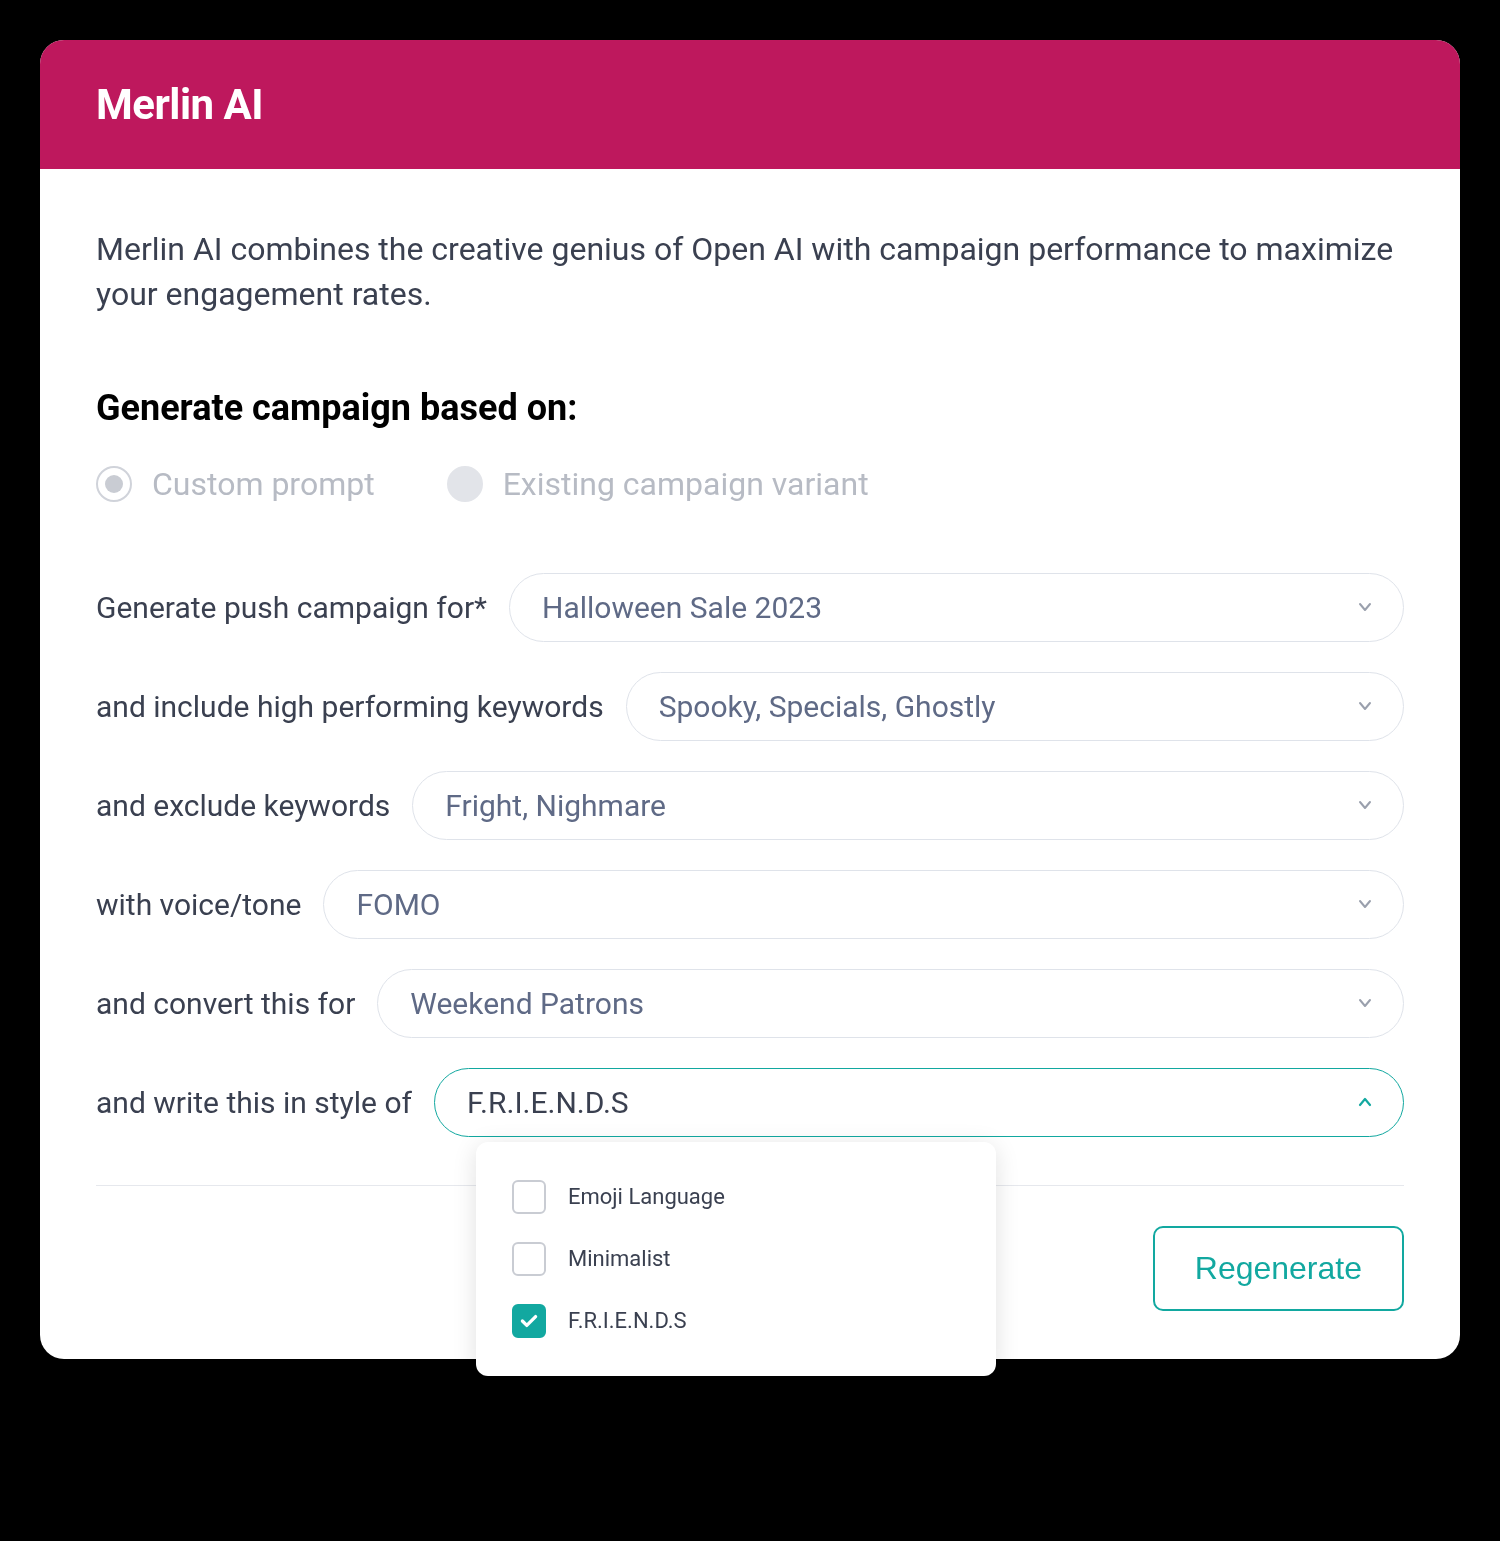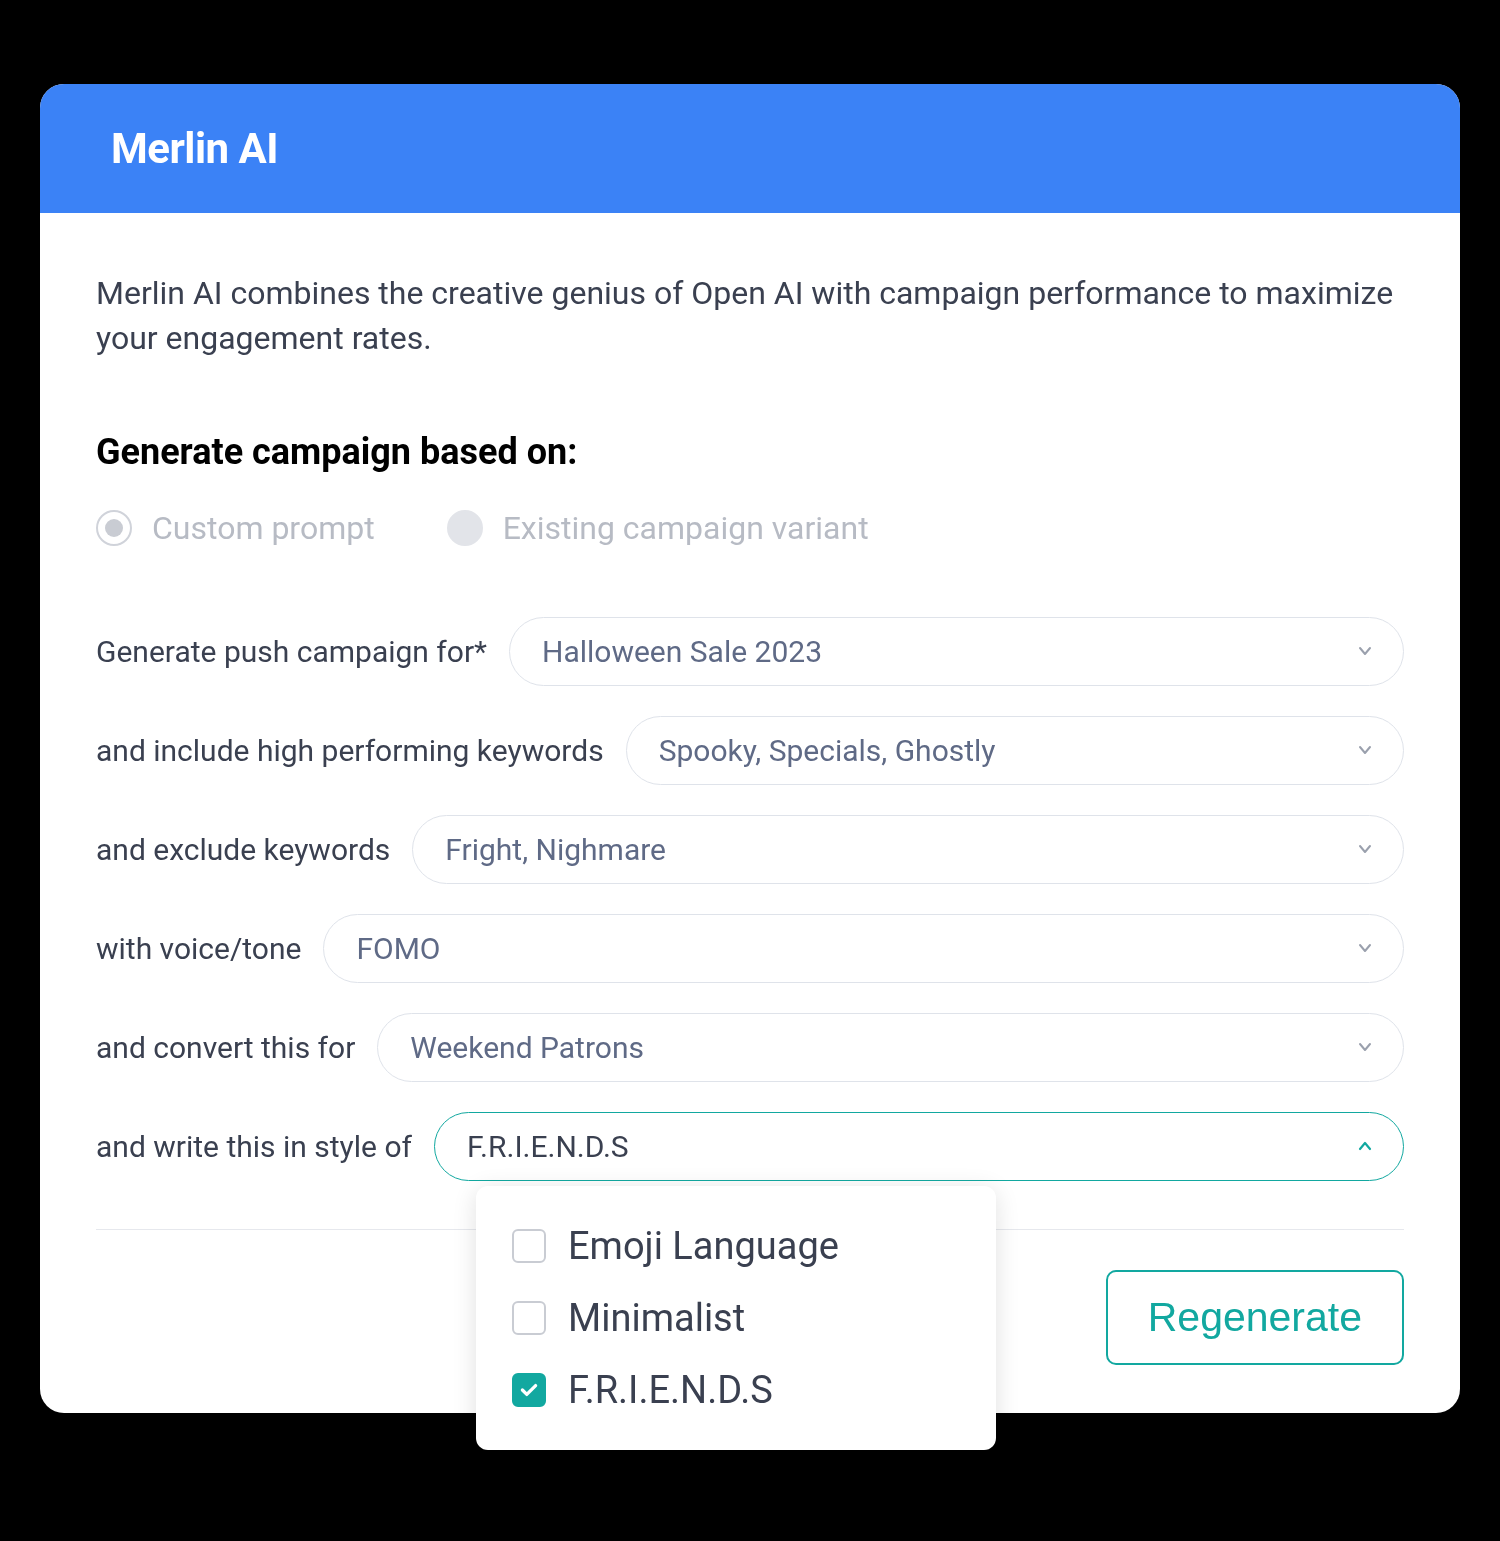--- a/index.html
+++ b/index.html
@@ -11,24 +11,23 @@
       height: 1541px;
     }
     .card {
       background: #fff;
       border-radius: 24px;
       overflow: visible;
       box-shadow: 0 8px 32px rgba(0,0,0,0.4);
       position: relative;
     }
     .card-header {
-      background: #3b82f6;
-      padding: 40px 71px;
+      background: #be185d;
+      padding: 40px 56px;
       border-radius: 24px 24px 0 0;
-      margin-top: 44px;
     }
     .card-header h1 {
       color: #fff;
       font-size: 42px;
       font-weight: 700;
       letter-spacing: -0.5px;
     }
     .card-body {
       padding: 58px 56px 48px 56px;
     }
@@ -134,21 +133,21 @@
     .actions {
       display: flex;
       justify-content: flex-end;
     }
     .btn-regenerate {
       border: 2px solid #12a8a0;
       color: #12a8a0;
       background: #fff;
       border-radius: 10px;
       padding: 22px 40px;
-      font-size: 41px;
+      font-size: 32px;
       font-weight: 500;
       cursor: pointer;
     }
     .dropdown-panel {
       position: absolute;
       background: #fff;
       border-radius: 12px;
       box-shadow: 0 4px 24px rgba(0,0,0,0.12);
       padding: 24px 28px;
       min-width: 520px;
@@ -172,21 +171,21 @@
       justify-content: center;
     }
     .checkbox.checked {
       background: #12a8a0;
       border-color: #12a8a0;
     }
     .checkbox.checked svg { display: block; }
     .checkbox svg { display: none; }
     .option-label {
       color: #3a4050;
-      font-size: 38px;
+      font-size: 22px;
     }
     .style-row-wrap { position: relative; }
   </style>
 </head>
 <body>
 
 <div class="card">
   <div class="card-header">
     <h1>Merlin AI</h1>
   </div>

